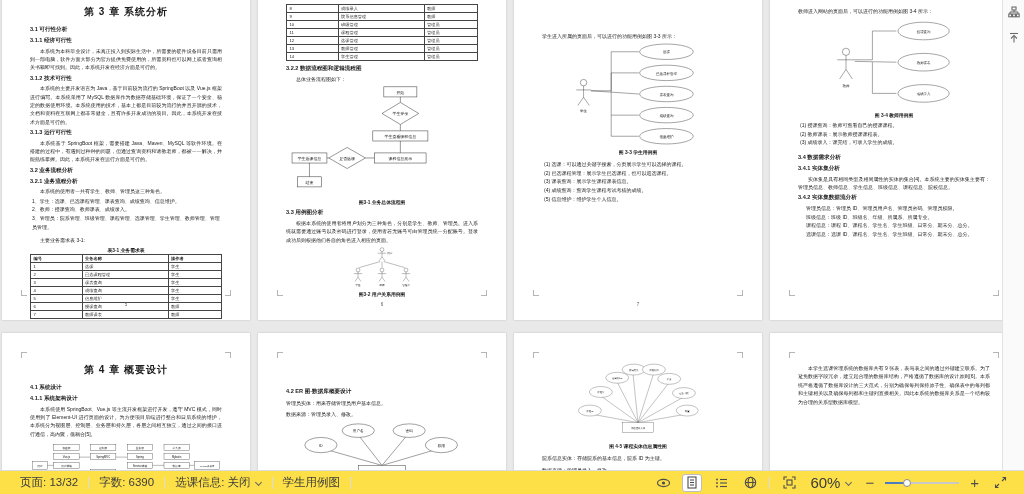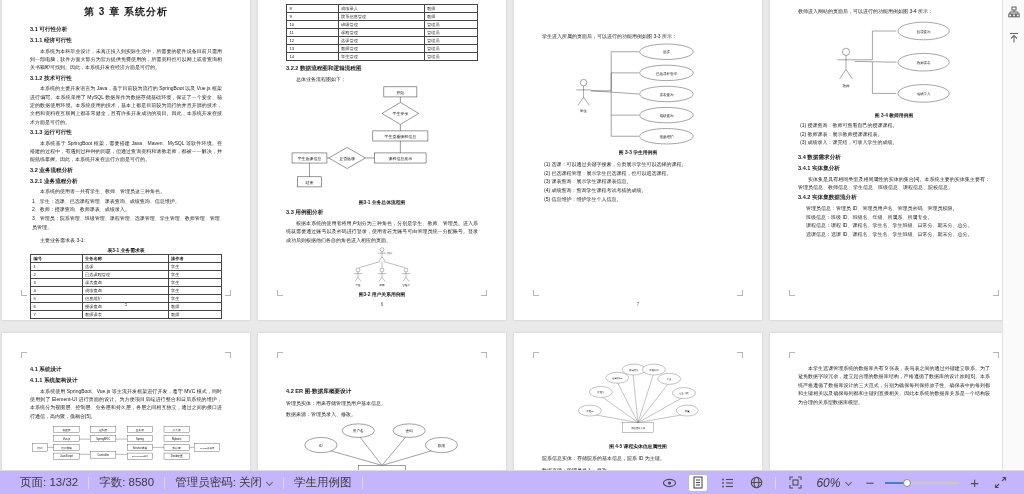--- a/index.html
+++ b/index.html
@@ -24,37 +24,37 @@
   .mk-tl { left:19px; top:19px; border-left:1px solid #b5b5b5; border-top:1px solid #b5b5b5; }
   .mk-tr { right:19px; top:19px; border-right:1px solid #b5b5b5; border-top:1px solid #b5b5b5; }
   svg.diag { display:block; margin:2px auto; }
   svg.diag rect, svg.diag ellipse, svg.diag polygon, svg.diag circle { fill:#fff; stroke:#333; stroke-width:0.55; }
   svg.diag line, svg.diag polyline, svg.diag path { fill:none; stroke:#333; stroke-width:0.55; }
   svg.diag text { fill:#111; font-size:4.3px; text-anchor:middle; font-family:"Liberation Sans",sans-serif; stroke:none; }
   
   .side-strip { position:absolute; right:0; top:0; width:22px; height:470px; background:#fafafa; border-left:1px solid #e2e2e2; z-index:6; display:flex; flex-direction:column; align-items:center; padding-top:6px; gap:14px; }
   .side-strip svg { stroke:#6b6b6b; fill:none; stroke-width:1.1; }
   
-  .statusbar { position:relative; width:1024px; height:24px; background:#c4b5fd; border-top:1px solid #dcdcdc; display:flex; align-items:center; font-size:11.5px; color:#3b3b3b; padding:0 10px; }
+  .statusbar { position:relative; width:1024px; height:24px; background:#fde047; border-top:1px solid #dcdcdc; display:flex; align-items:center; font-size:11.5px; color:#3b3b3b; padding:0 10px; }
   .sb-item { display:flex; align-items:center; gap:4px; padding:0 10px; height:100%; cursor:default; white-space:nowrap; }
   .sb-sep { width:1px; height:12px; background:#dcdcdc; }
   .sb-right { margin-left:auto; display:flex; align-items:center; gap:9px; padding-right:4px; }
   .tool { display:flex; align-items:center; justify-content:center; width:20px; height:18px; border-radius:3px; }
   .tool svg { stroke:#4d4d4d; fill:none; stroke-width:1.1; }
   .tool.active { border:1px solid #bdbdbd; background:#fff; }
   .dot-green { width:9px; height:9px; border-radius:50%; background:#2db757; position:relative; }
   .dot-green:after { content:""; position:absolute; left:3px; top:3px; width:3px; height:3px; border-radius:50%; background:#fff; }
   .chev { width:7px; height:7px; display:inline-block; position:relative; }
   .chev:after { content:""; position:absolute; left:1px; top:1px; width:4px; height:4px; border-right:1.2px solid #666; border-bottom:1.2px solid #666; transform:rotate(45deg); }
   .zoom-slider { position:relative; width:74px; height:12px; }
   .zoom-slider .track { position:absolute; top:5.5px; left:0; width:100%; height:1.6px; background:#c9c9c9; }
   .zoom-slider .fill { position:absolute; top:5.5px; left:0; width:30%; height:1.6px; background:#4e7cc2; }
   .zoom-slider .knob { position:absolute; top:2.5px; left:calc(30% - 4px); width:8px; height:8px; border-radius:50%; background:#fdfdfd; border:1px solid #8b8b8b; }
   .zbtn { font-size:15px; color:#4d4d4d; line-height:1; padding:0 2px; }
-  .ztext { font-size:12px; color:#3b3b3b;font-style:italic; }
+  .ztext { font-size:15px; color:#3b3b3b; }
 </style>
 </head>
 <body>
 
 <div class="viewport">
 
   <div class="page r1 c1">
     <div class="content" style="padding-top:47px;">
       <div class="chapter">第 3 章 系统分析</div>
       <div class="h">3.1 可行性分析</div>
@@ -324,20 +324,21 @@
           <div class="ln" style="margin-left:8px;">课程信息：课程 ID、课程名、学生名、学生班级、日常分、期末分、总分。</div>
           <div class="ln" style="margin-left:8px;">选课信息：选课 ID、课程名、学生名、学生班级、日常分、期末分、总分。</div>
         </div>
       <div class="mk mk-bl"></div>
       <div class="mk mk-br"></div>
     </div>
   </div>
 
   <div class="page r2 c1">
     <div class="content" style="padding-top:30px;">
+      <div class="chapter">第 4 章 概要设计</div>
       <div class="h">4.1 系统设计</div>
       <div class="h">4.1.1 系统架构设计</div>
       <div class="p">本系统使用 SpringBoot、Vue.js 等主流开发框架进行开发，遵守 MVC 模式，同时使用到了 Element-UI 进行页面的设计。为方便项目后端进行整合和日后系统的维护，本系统分为视图层、控制层、业务层和持久层，各层之间相互独立，通过之间的接口进行通信，高内聚，低耦合[5]。</div>
       <svg class="diag" width="190" height="46" viewBox="0 0 300 72" style="margin-top:5px;">
         <rect x="2" y="29" width="24" height="12"></rect>
           <text x="14" y="37">用户</text>
         <line x1="26" y1="35" x2="36" y2="35"></line>
         <rect x="36" y="2" width="40" height="10"></rect>
           <text x="56" y="9">视图层</text>
         <rect x="36" y="16" width="40" height="10"></rect>
@@ -472,25 +473,25 @@
     </svg>
   </div>
 </div>
 
 <div class="statusbar">
   <div class="sb-item">
     <span>页面: 13/32</span>
   </div>
   <div class="sb-sep"></div>
   <div class="sb-item">
-    <span>字数: 8580</span>
+    <span>字数: 6390</span>
   </div>
   <div class="sb-sep"></div>
   <div class="sb-item">
-    <span>管理员密码: 关闭</span>
+    <span>选课信息: 关闭</span>
     <span class="chev"></span>
   </div>
   <div class="sb-sep"></div>
   <div class="sb-item">
     <span>学生用例图</span>
   </div>
   <div class="sb-sep"></div>
 
   <div class="sb-right">
     <div class="tool">

